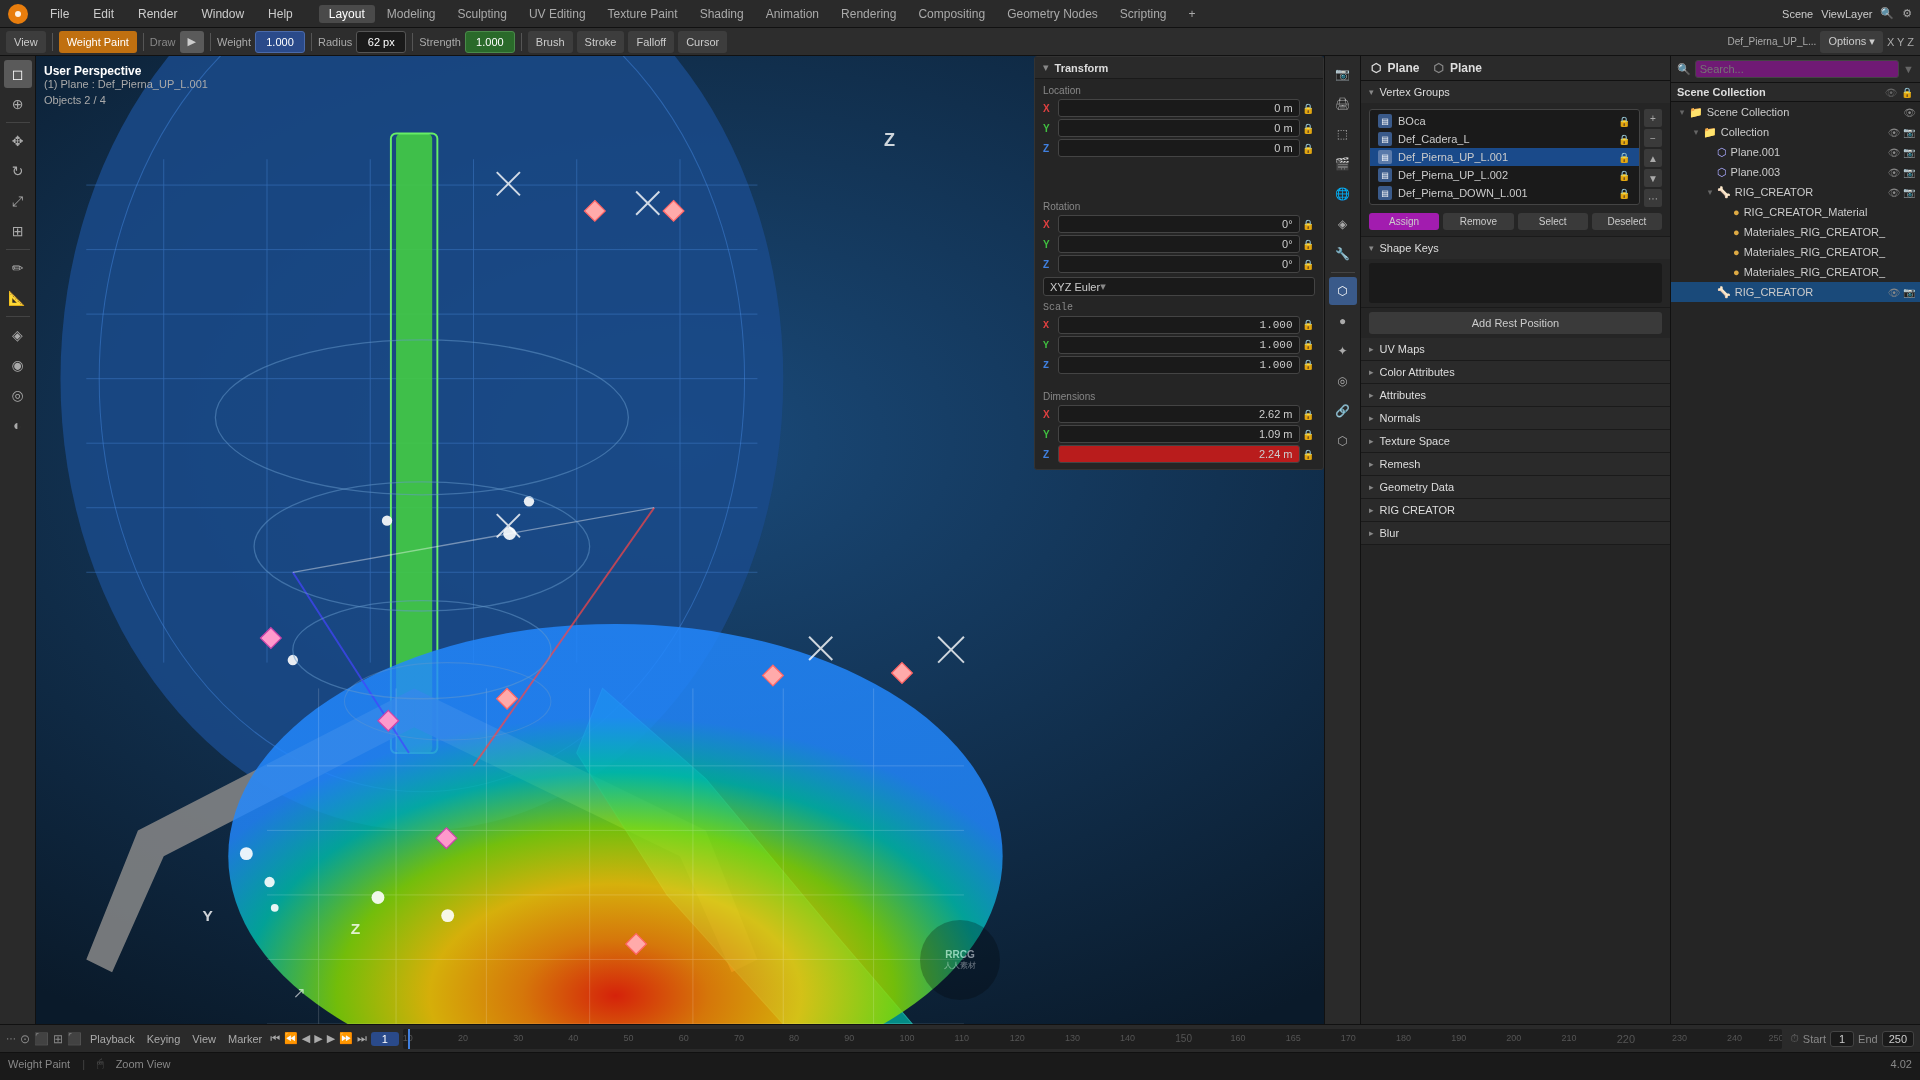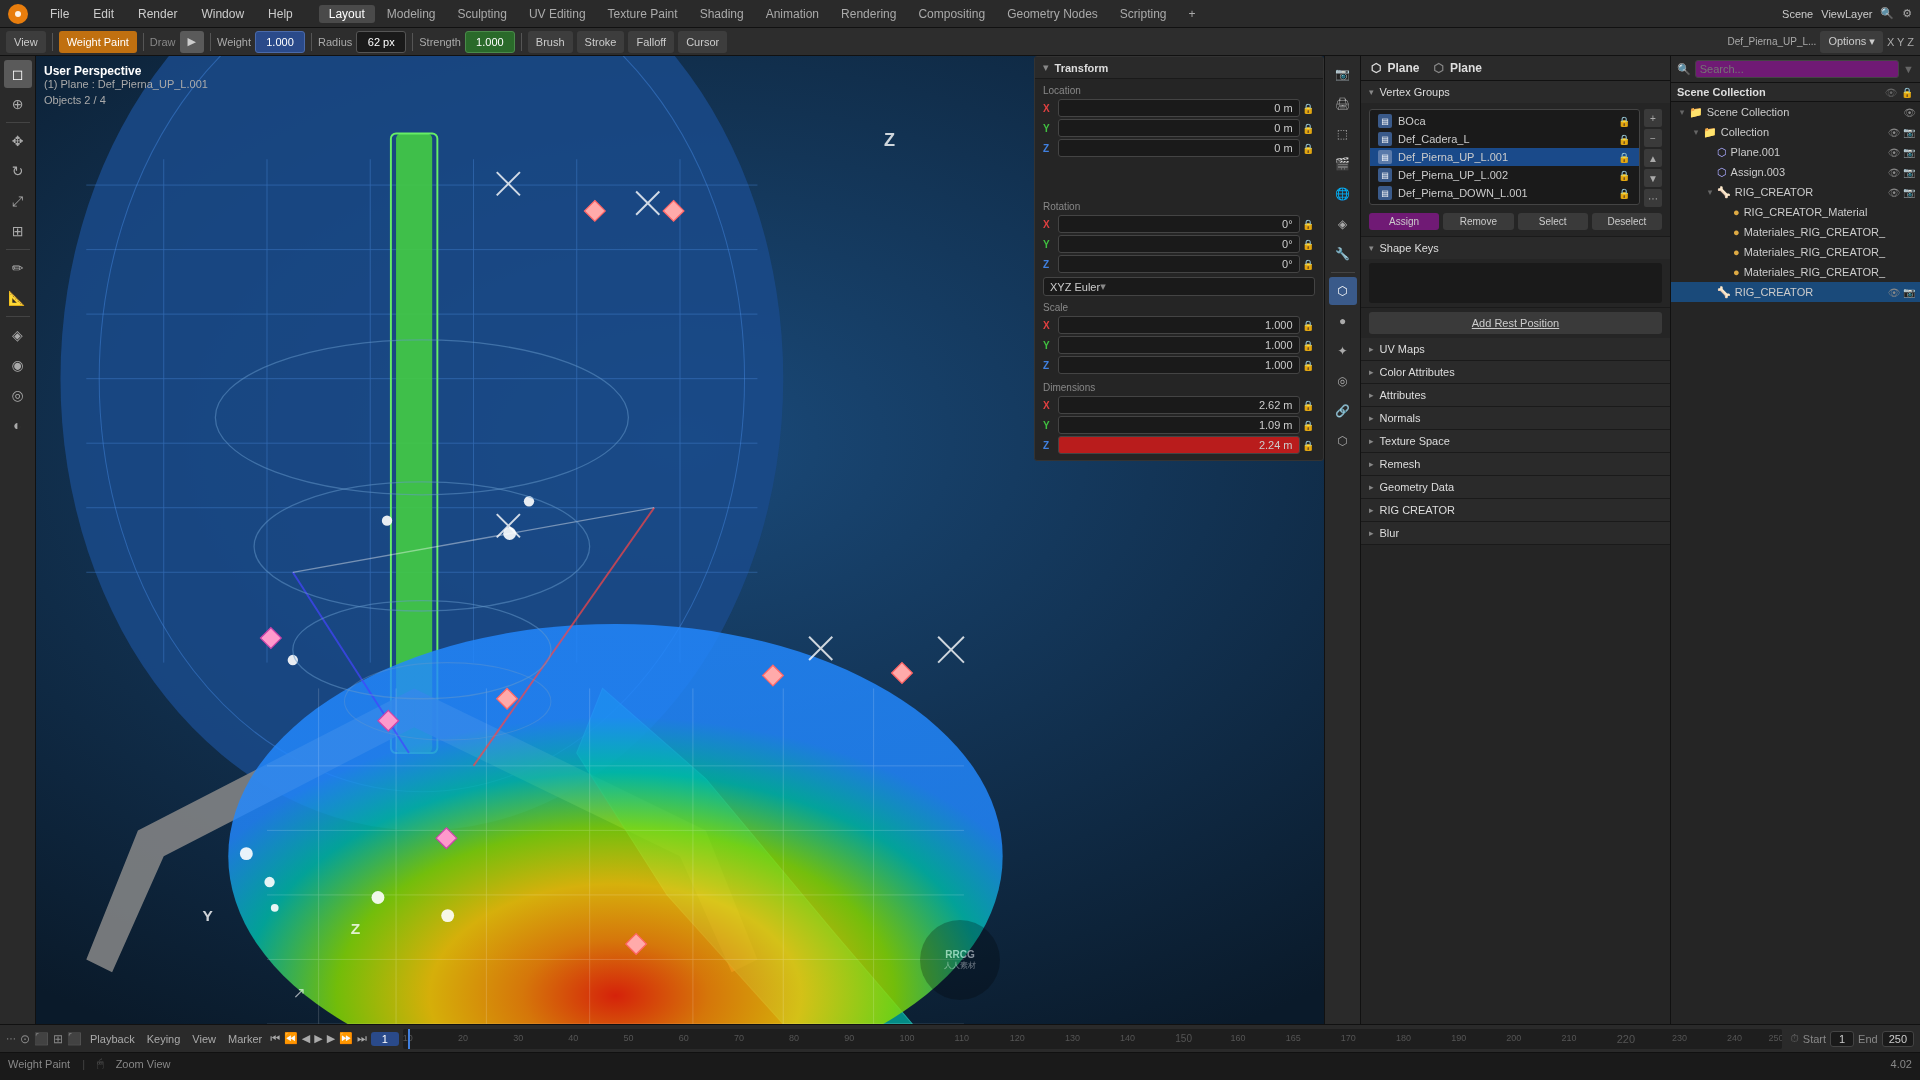--- a/index.html
+++ b/index.html
@@ -71,21 +71,21 @@
     
     #data-panel { width: 310px; background: #252525; border-left: 1px solid #111; overflow-y: auto; display: flex; flex-direction: column; }
 
     .panel-title { background: #2a2a2a; padding: 5px 10px; font-size: 12px; font-weight: bold; color: #ddd; border-bottom: 1px solid #111; display: flex; align-items: center; gap: 6px; }
 
     .collapsible-content { padding: 6px 8px; }
 
     .vg-side-btns { display: flex; flex-direction: column; gap: 2px; }
     .vg-side-btn { width: 18px; height: 18px; background: #3a3a3a; border-radius: 2px; display: flex; align-items: center; justify-content: center; cursor: pointer; font-size: 10px; color: #aaa; border: none; }
 
-    .add-rest-btn { background: #3a3a3a; border: none; color: #ccc; padding: 5px 10px; border-radius: 3px; cursor: pointer; font-size: 11px; width: calc(100% - 16px); margin: 4px 8px; display: flex; align-items: center; justify-content: center; text-decoration: underline; }
+    .add-rest-btn { background: #3a3a3a; border: none; color: #ccc; padding: 5px 10px; border-radius: 3px; cursor: pointer; font-size: 11px; width: calc(100% - 16px); margin: 4px 8px; display: flex; align-items: center; justify-content: center; }
 
     
     .tree-item { display: flex; align-items: center; min-height: 20px; padding: 1px 0; cursor: pointer; }
     .tree-item.selected { background: #1a4a7a; }
     .tree-expand { width: 14px; color: #666; font-size: 9px; text-align: center; flex-shrink: 0; }
     .tree-icon { font-size: 11px; margin-right: 4px; }
     .tree-label { font-size: 11px; color: #ccc; flex: 1; }
     .tree-right-icons { display: flex; gap: 3px; padding-right: 4px; }
 
     
@@ -399,21 +399,21 @@
           </div>
           <div class="vg-side-btns">
             <button class="vg-side-btn">+</button>
             <button class="vg-side-btn">−</button>
             <button class="vg-side-btn">▲</button>
             <button class="vg-side-btn">▼</button>
             <button class="vg-side-btn">⋯</button>
           </div>
         </div>
         <div style="display:flex;gap:4px;margin-top:4px;align-items:center;">
-          <button style="flex:1;background:#701a75;border:none;color:#ccc;padding:3px;border-radius:3px;cursor:pointer;font-size:10px;">Assign</button>
+          <button style="flex:1;background:#a21caf;border:none;color:#ccc;padding:3px;border-radius:3px;cursor:pointer;font-size:10px;">Assign</button>
           <button style="flex:1;background:#3a3a3a;border:none;color:#ccc;padding:3px;border-radius:3px;cursor:pointer;font-size:10px;">Remove</button>
           <button style="flex:1;background:#3a3a3a;border:none;color:#ccc;padding:3px;border-radius:3px;cursor:pointer;font-size:10px;">Select</button>
           <button style="flex:1;background:#3a3a3a;border:none;color:#ccc;padding:3px;border-radius:3px;cursor:pointer;font-size:10px;">Deselect</button>
         </div>
       </div>
     </div>
 
     <div class="collapsible-section">
       <div class="collapsible-header">
         <span class="arrow">▾</span>
@@ -533,21 +533,21 @@
         <span class="tree-label">Plane.001</span>
         <div class="tree-right-icons">
           <span style="color:#888;font-size:10px;cursor:pointer;">👁</span>
           <span style="color:#888;font-size:10px;cursor:pointer;">📷</span>
         </div>
       </div>
 
       <div class="tree-item" style="padding-left:32px;">
         <span class="tree-expand"> </span>
         <span class="tree-icon" style="color:#aaaaff;">⬡</span>
-        <span class="tree-label">Assign.003</span>
+        <span class="tree-label">Plane.003</span>
         <div class="tree-right-icons">
           <span style="color:#888;font-size:10px;cursor:pointer;">👁</span>
           <span style="color:#888;font-size:10px;cursor:pointer;">📷</span>
         </div>
       </div>
 
       <div class="tree-item" style="padding-left:32px;">
         <span class="tree-expand">▾</span>
         <span class="tree-icon" style="color:#ddbbaa;">🦴</span>
         <span class="tree-label">RIG_CREATOR</span>
@@ -713,21 +713,21 @@
         <div style="flex:1;background:#1a1a1a;border:1px solid #444;color:#ccc;padding:2px 6px;border-radius:3px;font-size:11px;text-align:right;">0°</div>
         <span style="color:#555;font-size:10px;cursor:pointer;">🔒</span>
       </div>
 
       <div style="background:#1a1a1a;border:1px solid #444;color:#ccc;padding:2px 6px;border-radius:3px;font-size:11px;display:flex;align-items:center;">
         <span>XYZ Euler</span>
         <span style="color:#888;">▾</span>
       </div>
     </div>
 
-    <div style="margin-bottom:8px;">
+    <div style="margin-bottom:17px;font-family:Liberation Mono, monospace;">
       <div style="color:#888;font-size:10px;margin-bottom:3px;">Scale</div>
       <div style="display:flex;align-items:center;gap:3px;margin-bottom:2px;">
         <span style="width:12px;color:#e04040;font-size:10px;font-weight:bold;">X</span>
         <div style="flex:1;background:#1a1a1a;border:1px solid #444;color:#ccc;padding:2px 6px;border-radius:3px;font-size:11px;text-align:right;">1.000</div>
         <span style="color:#555;font-size:10px;cursor:pointer;">🔒</span>
       </div>
       <div style="display:flex;align-items:center;gap:3px;margin-bottom:2px;">
         <span style="width:12px;color:#40c040;font-size:10px;font-weight:bold;">Y</span>
         <div style="flex:1;background:#1a1a1a;border:1px solid #444;color:#ccc;padding:2px 6px;border-radius:3px;font-size:11px;text-align:right;">1.000</div>
         <span style="color:#555;font-size:10px;cursor:pointer;">🔒</span>

